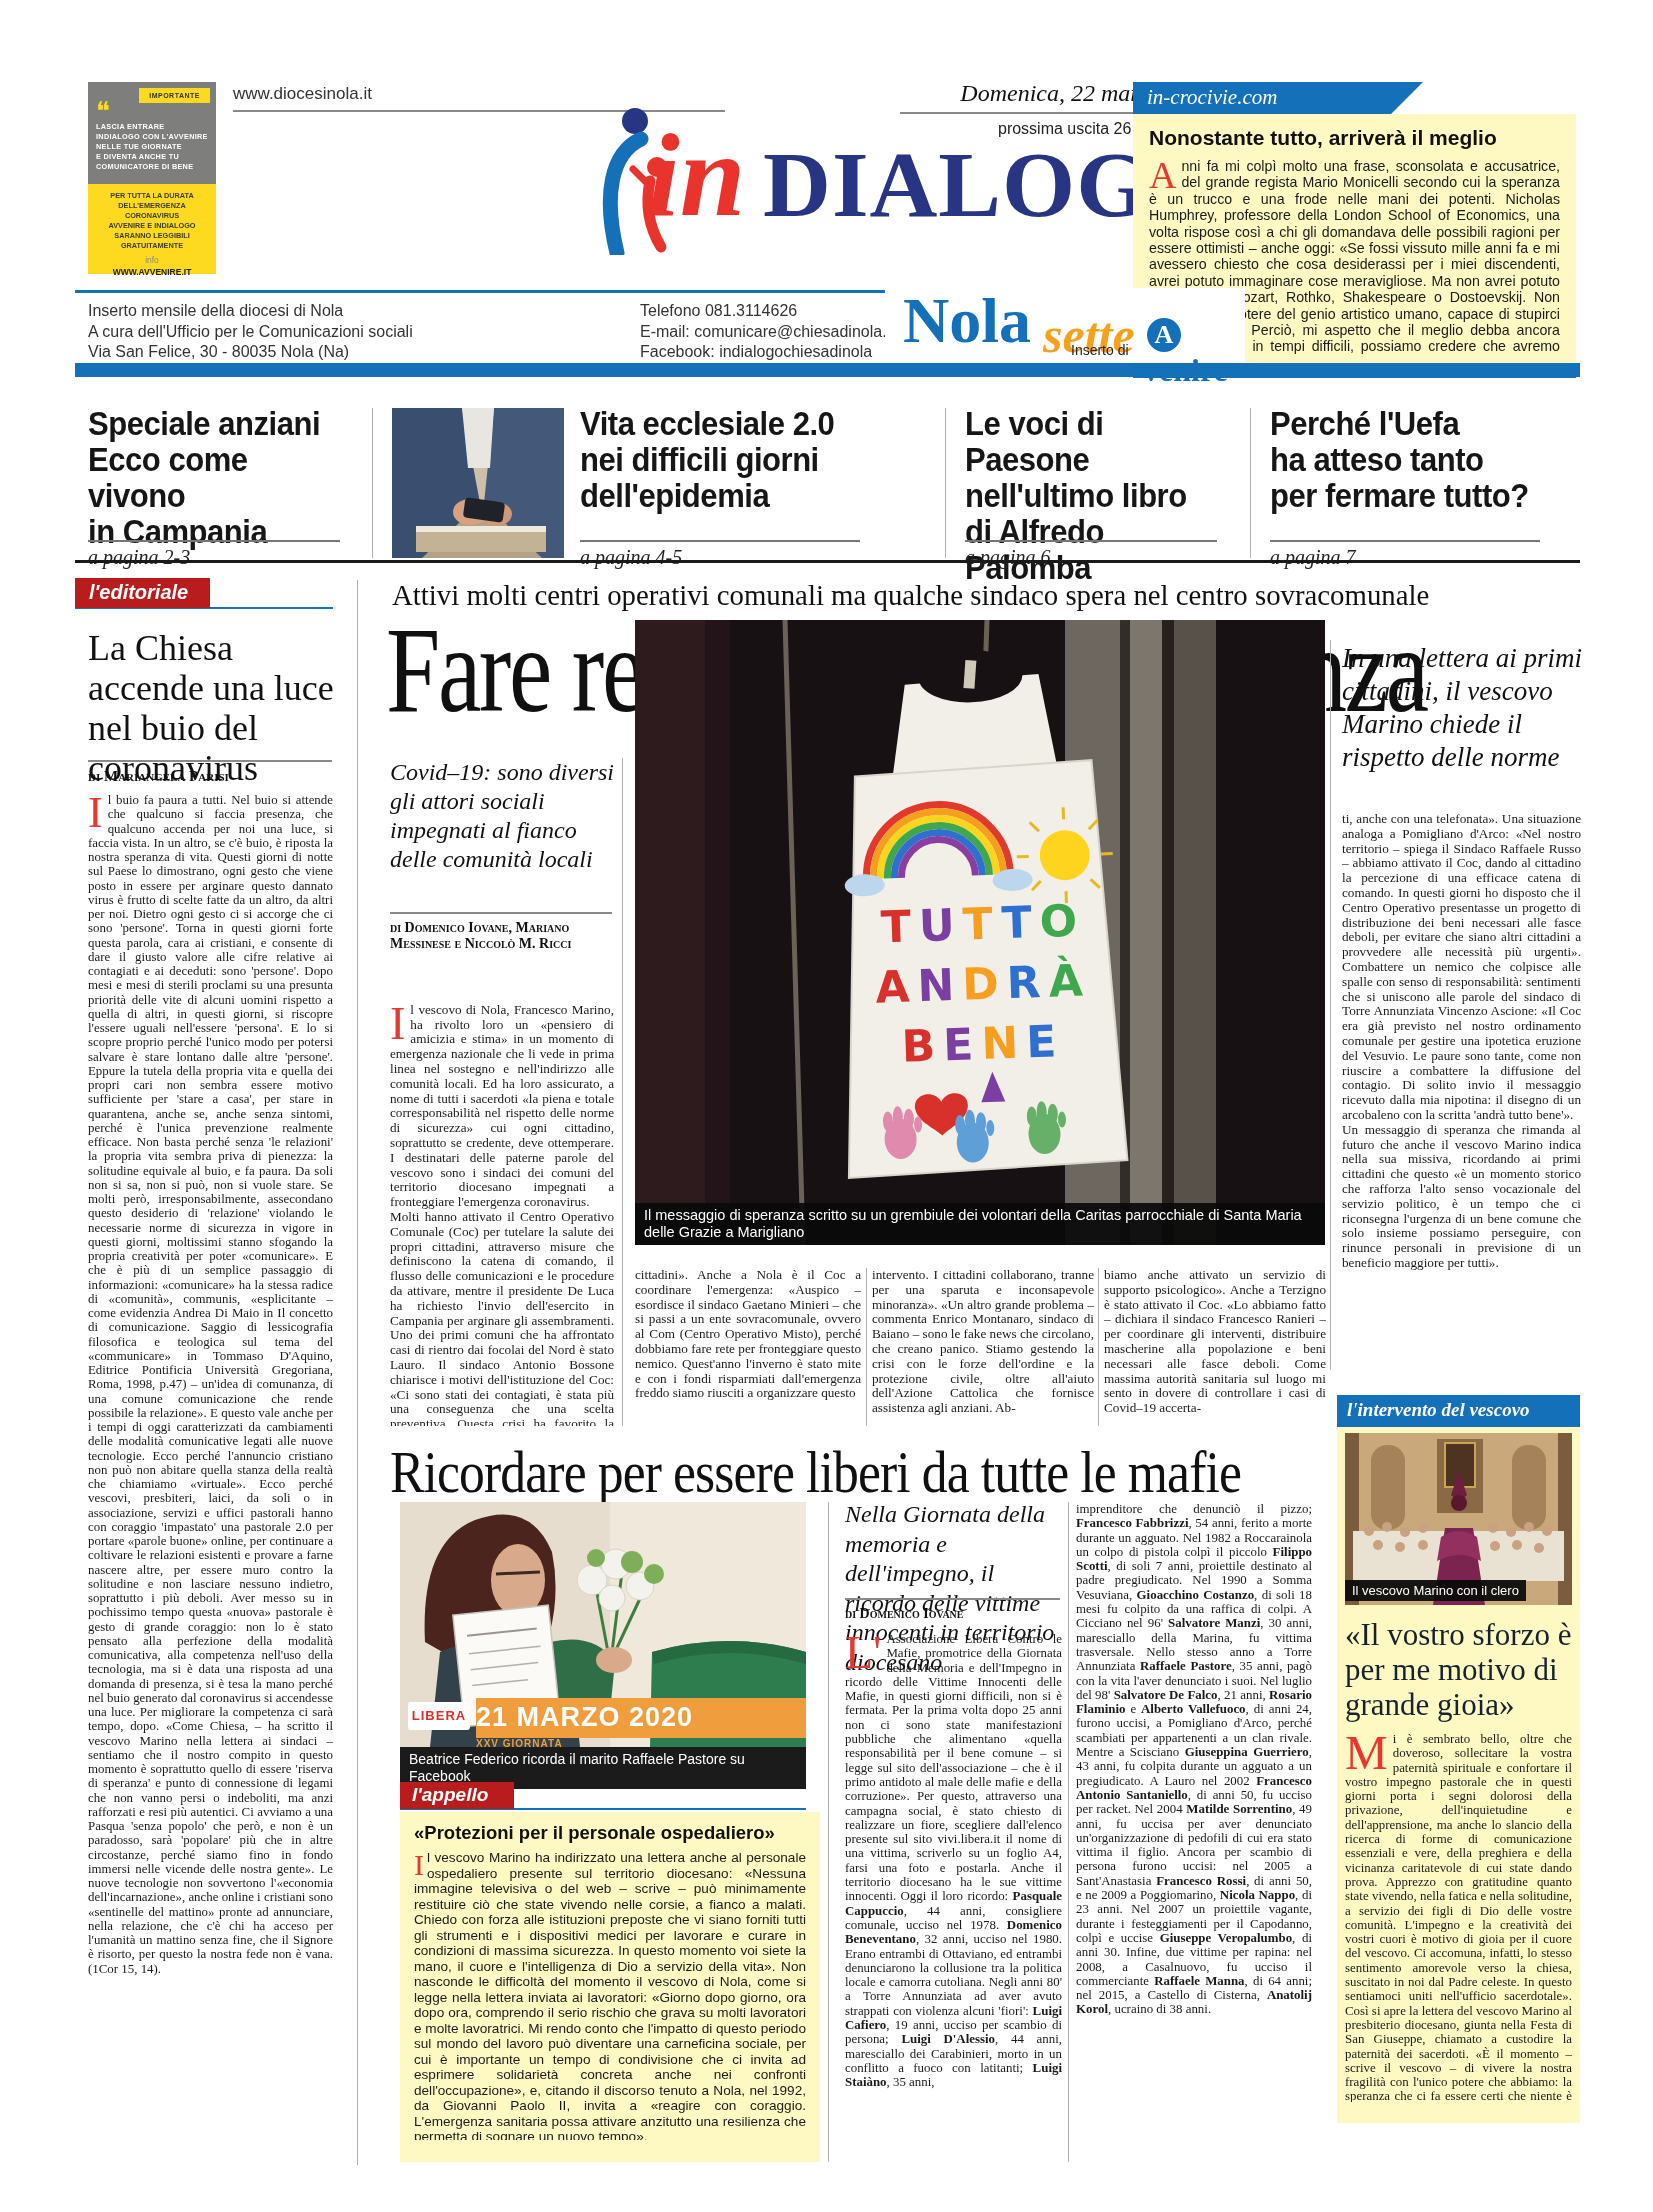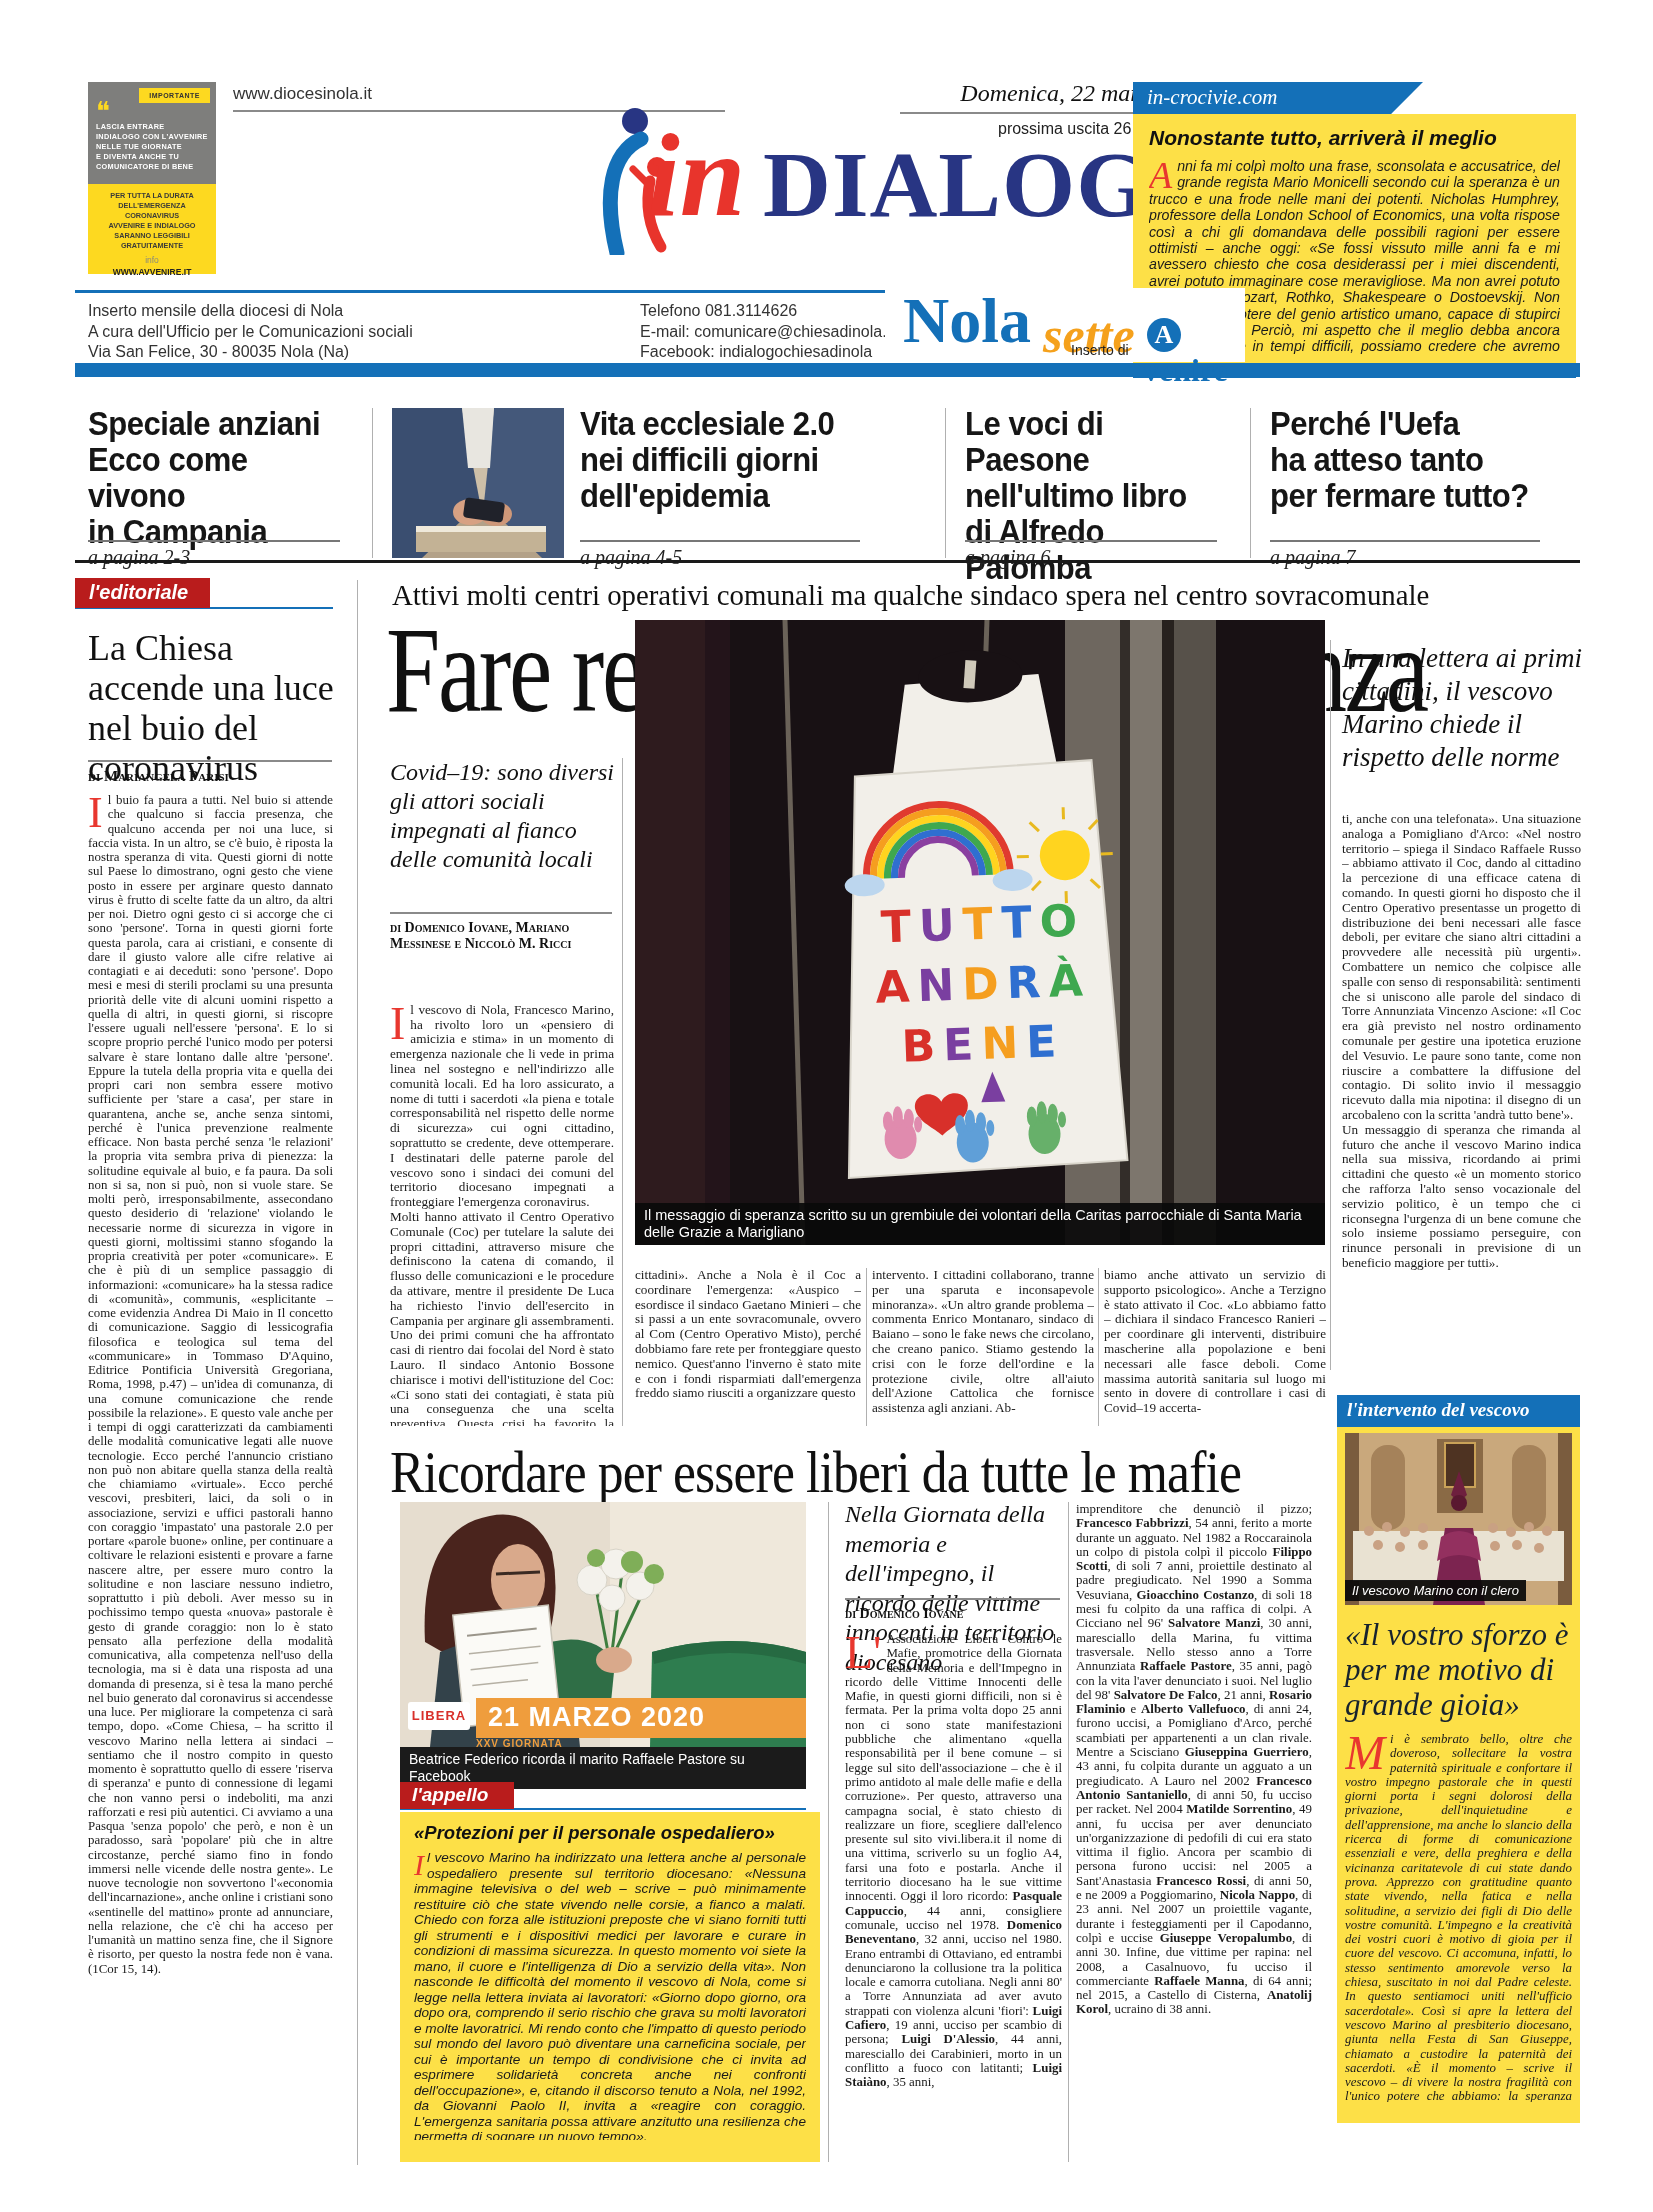--- a/index.html
+++ b/index.html
@@ -23,21 +23,21 @@
   .standfirst{font-family:"Liberation Serif",serif;font-style:italic;color:#111;}
   .band-label{font-family:"Liberation Sans",sans-serif;font-style:italic;font-weight:bold;color:#fff;
               background:#b91c1c;display:inline-block;}
   .caption-bar{position:absolute;background:rgba(10,10,10,.93);color:#fff;
                font-family:"Liberation Sans",sans-serif;font-size:14px;line-height:17px;
                padding:4px 9px;box-sizing:border-box;text-align:left;}
   .teaser-h{font-family:"Liberation Sans",sans-serif;font-weight:bold;font-size:33px;line-height:36px;
             letter-spacing:-0.5px;transform:scaleX(.94);transform-origin:left top;color:#161616;}
   .pagenum{font-family:"Liberation Serif",serif;font-style:italic;font-size:20px;color:#222;}
   .pagenum-rule{position:absolute;height:2px;background:#777;}
-  .lightbox{background:#fde047;font-style:italic;}
+  .lightbox{background:#fef9c3;}
   .ital{font-style:italic;}
   b{font-weight:bold;}
 </style>
 </head>
 <body>
 
 <div class="page">
 
   <div class="abs" style="left:88px;top:82px;width:128px;height:192px;">
     <div style="background:#7e7e7c;height:102px;position:relative;padding:6px 8px;box-sizing:border-box;">
@@ -308,21 +308,21 @@
         <circle cx="232" cy="60" r="11"></circle>
           <circle cx="254" cy="72" r="10"></circle>
           <circle cx="196" cy="56" r="9"></circle>
       </g>
       <ellipse cx="214" cy="158" rx="18" ry="13" fill="#d9a98b"></ellipse>
       <path d="M252,150 Q330,128 406,150 L406,245 L250,245 Z" fill="#2e7d4f"></path>
       <path d="M252,150 Q330,128 406,150 L406,162 Q330,140 254,162 Z" fill="#266a42"></path>
     </svg>
     <div class="abs sans" style="left:8px;top:200px;width:62px;height:28px;background:#fff;border-radius:3px;text-align:center;font-weight:bold;font-size:13px;line-height:28px;letter-spacing:1px;color:#d8302a;">LIBERA</div>
     <div class="abs" style="left:76px;top:196px;width:330px;height:40px;background:#ef9d3d;">
-      <span class="sans" style="color:#fff;font-weight:bold;font-size:27px;letter-spacing:1px;padding:4px 0 0 12px;display:inline-block;">21 MARZO 2020</span>
+      <span class="sans" style="color:#fff;font-weight:bold;font-size:27px;letter-spacing:1px;padding:4px 0 0 0;display:inline-block;">21 MARZO 2020</span>
     </div>
     <div class="abs sans" style="left:76px;top:236px;font-size:10px;font-weight:bold;color:#ef9d3d;letter-spacing:1px;">XXV GIORNATA</div>
     <div class="caption-bar" style="left:0;top:245px;width:406px;font-size:14px;">Beatrice Federico ricorda il marito Raffaele Pastore su Facebook</div>
   </div>
 
   <div class="abs" style="left:400px;top:1782px;width:406px;height:380px;">
     <div class="rule" style="left:0;top:26px;width:406px;height:2px;"></div>
     <div class="band-label" style="font-size:19px;padding:2px 26px 3px 12px;position:absolute;left:0;top:0;">l'appello</div>
     <div class="lightbox abs" style="left:0;top:30px;width:420px;height:350px;padding:10px 14px;box-sizing:border-box;">
       <div class="sans" style="font-size:18.5px;font-weight:bold;color:#111;margin-bottom:6px;">«Protezioni per il personale ospedaliero»</div>

